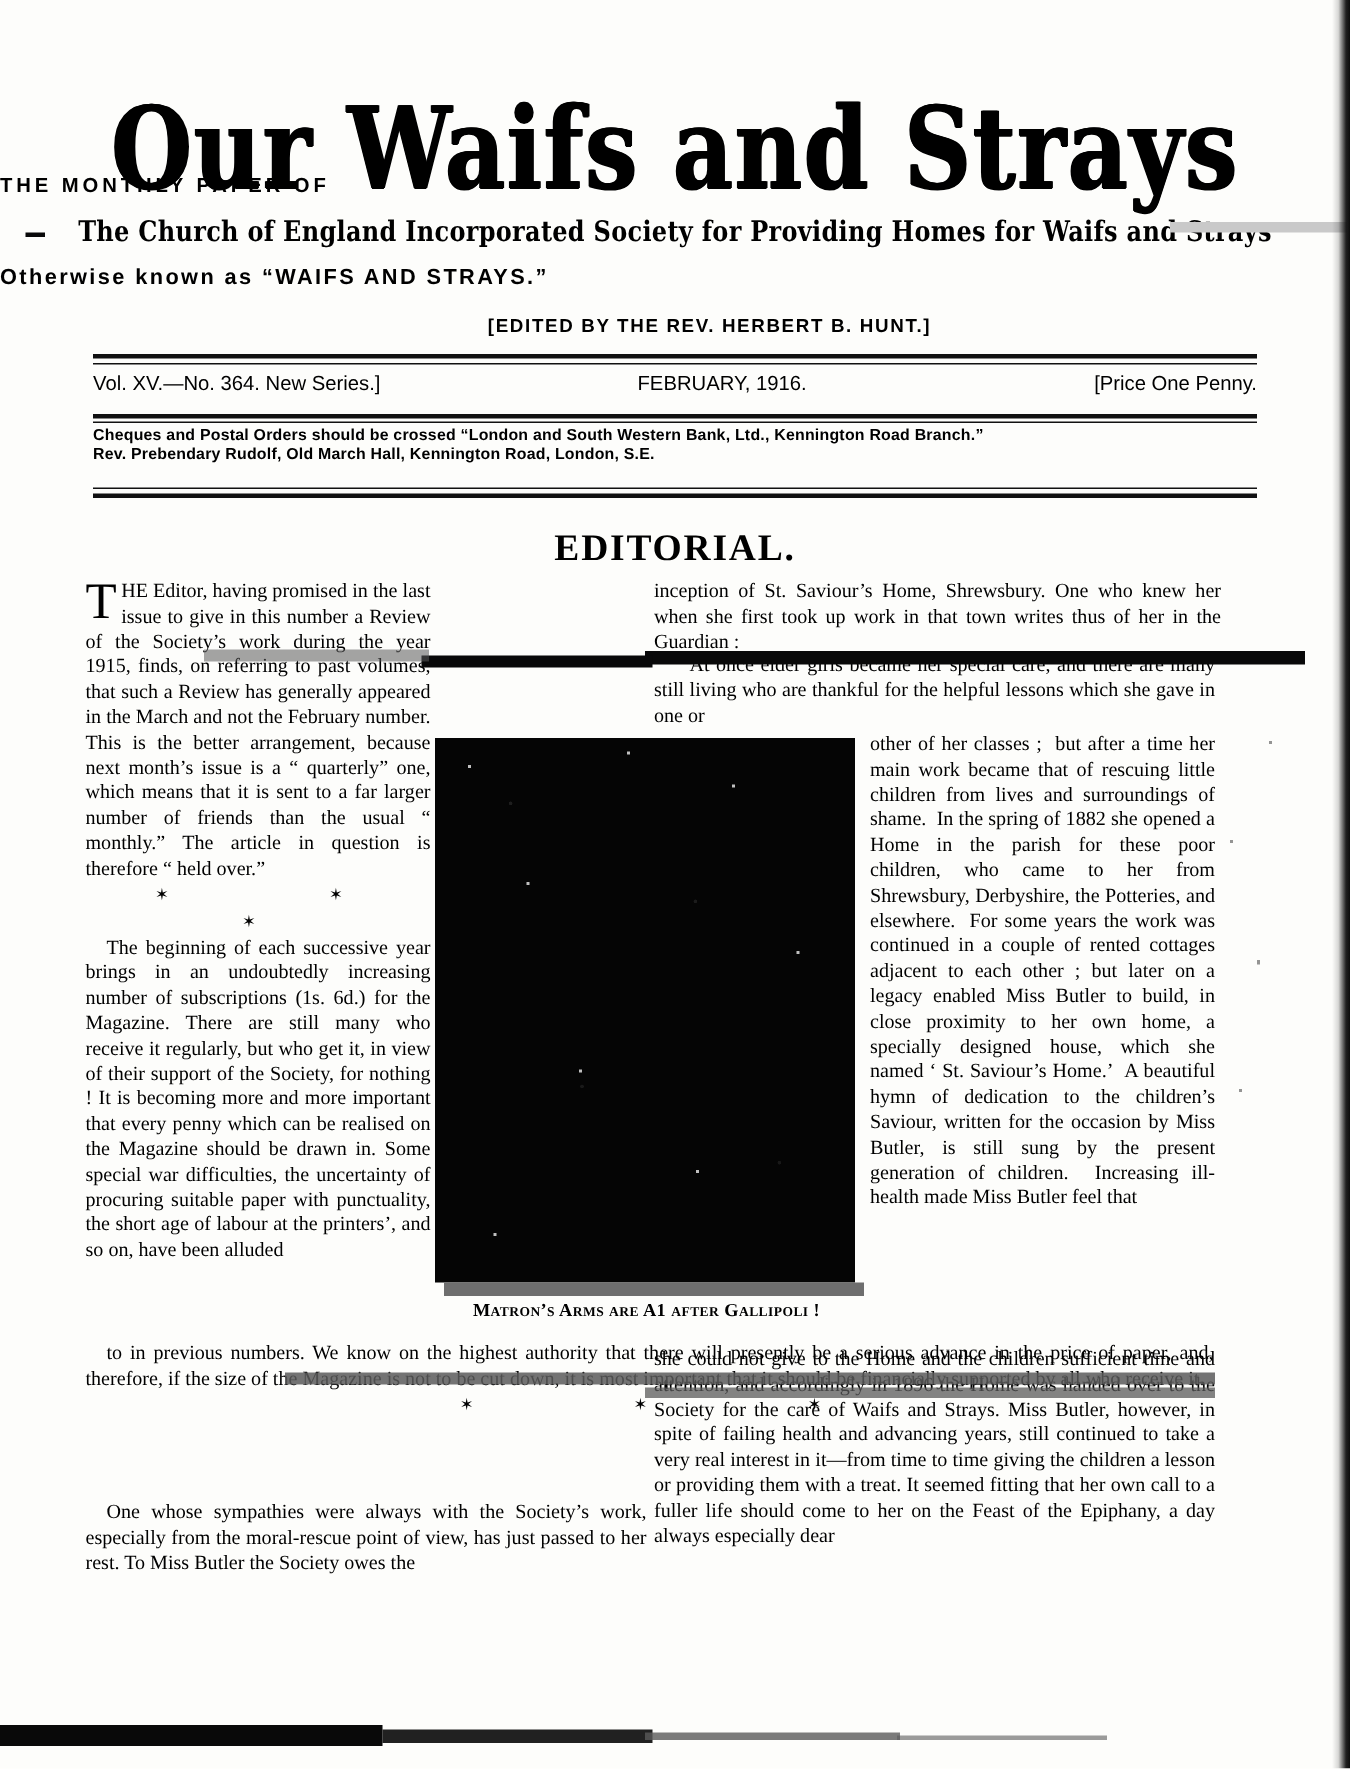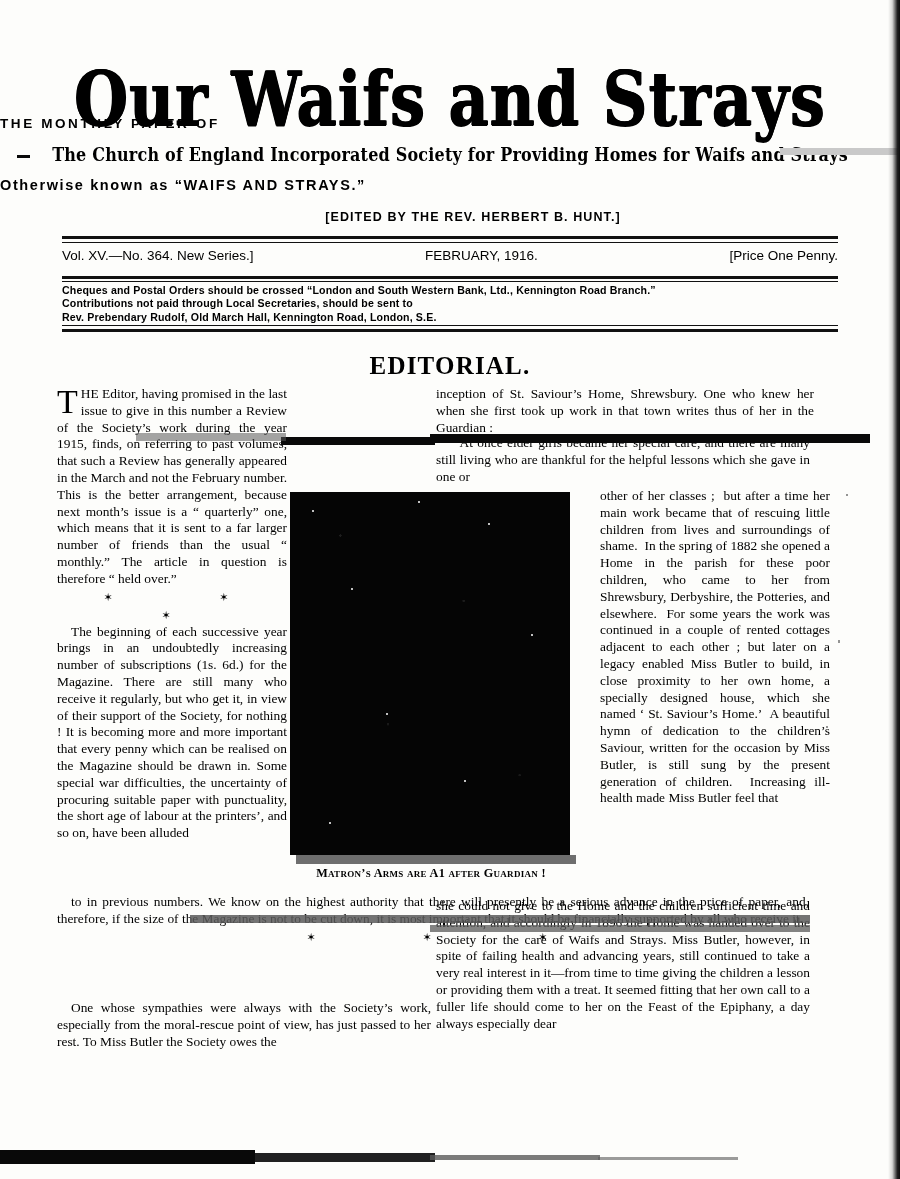--- a/index.html
+++ b/index.html
@@ -163,21 +163,20 @@
     <span class="vl">Vol. XV.—No. 364. New Series.]</span>
     <span class="vc">FEBRUARY, 1916.</span>
     <span class="vr">[Price One Penny.</span>
   </div>
 
   <div class="rule r-thick" style="left:62px;right:62px;top:276px;"></div>
   <div class="rule r-thin" style="left:62px;right:62px;top:281px;"></div>
 
   <div class="cheques">
     <div>Cheques  and  Postal  Orders  should  be  crossed  “London and South Western Bank, Ltd., Kennington Road Branch.”</div>
-    <div>Contributions not paid through Local Secretaries, should be sent to</div>
     <div>Rev.  Prebendary  Rudolf,  Old March Hall,  Kennington  Road,  London,  S.E.</div>
   </div>
 
   <div class="rule r-thin" style="left:62px;right:62px;top:325px;"></div>
   <div class="rule r-thick" style="left:62px;right:62px;top:329px;"></div>
 
   <div class="edhead">EDITORIAL.</div>
 
   <div class="col left">
     <p class="noind"><span class="dropcap">T</span><span>HE Editor, having promised in the last issue to give in this number a Review of the Society’s work during the year 1915, finds, on referring to past volumes, that such a Review has generally appeared in the March and not the February number.  This is the better arrangement, because next month’s issue is a “ quarterly” one, which means that it is sent to a far larger number of friends than the usual “ monthly.”  The article in question is therefore “ held over.”</span></p>
@@ -188,36 +187,36 @@
   <div class="col right" style="width:378px;">
     <p class="noind">inception of St. Saviour’s Home, Shrewsbury. One who knew her when she first took up work in that town writes thus of her in the Guardian :</p>
   </div>
 
   <div class="wide" style="top:435px;left:436px;width:374px;">
     <p class="noind">
       <span>“ At once elder girls became her special care, and there are many still living who are thankful for the helpful lessons which she gave in one or</span>
     </p>
   </div>
 
-  <div class="col" style="left:580px;top:488px;width:230px;margin-left:20px;">
+  <div class="col" style="left:580px;top:488px;width:230px;">
     <p class="noind">other of her classes ;&nbsp; but after a time her main work became that of rescuing little children from lives and surroundings of shame.&nbsp; In the spring of 1882 she opened a Home in the parish for these poor children, who came to her from Shrewsbury, Derbyshire, the Potteries, and elsewhere.&nbsp; For some years the work was continued in a couple of rented cottages adjacent to each other ; but later on a legacy enabled Miss Butler to build, in close proximity to her own home, a specially designed house, which she named ‘ St. Saviour’s Home.’&nbsp; A beautiful hymn of dedication to the children’s Saviour, written for the occasion by Miss Butler, is still sung by the present generation of children.&nbsp; Increasing ill-health made Miss Butler feel that</p>
   </div>
 
   <div class="photo">
     <div class="photo-speck" style="left:22px;top:18px;width:2px;height:2px;"></div>
     <div class="photo-speck" style="left:128px;top:9px;width:2px;height:2px;"></div>
     <div class="photo-speck" style="left:198px;top:31px;width:2px;height:2px;"></div>
     <div class="photo-speck" style="left:61px;top:96px;width:2px;height:2px;"></div>
     <div class="photo-speck" style="left:241px;top:142px;width:2px;height:2px;"></div>
     <div class="photo-speck" style="left:96px;top:221px;width:2px;height:2px;"></div>
     <div class="photo-speck" style="left:174px;top:288px;width:2px;height:2px;"></div>
     <div class="photo-speck" style="left:39px;top:330px;width:2px;height:2px;"></div>
   </div>
   <div class="photo-shadow"></div>
-  <div class="caption">Matron’s Arms are A1 after Guardian !</div>
+  <div class="caption">Matron’s Arms are A1 after Gallipoli !</div>
 
   <div class="wide" style="top:894px;">
     <p class="noind">to in previous numbers.  We know on the highest authority that there will presently be a serious advance in the price of paper, and, therefore, if the size of the Magazine is not to be cut down, it is most important that it should be financially supported by all who receive it.</p>
     <p class="stars">✶   ✶   ✶</p>
   </div>
 
   <div class="col" style="left:57px;top:1000px;width:374px;">
     <p>One whose sympathies were always with the Society’s work, especially from the moral-rescue point of view, has just passed to her rest.  To Miss Butler the Society owes the</p>
   </div>
 

